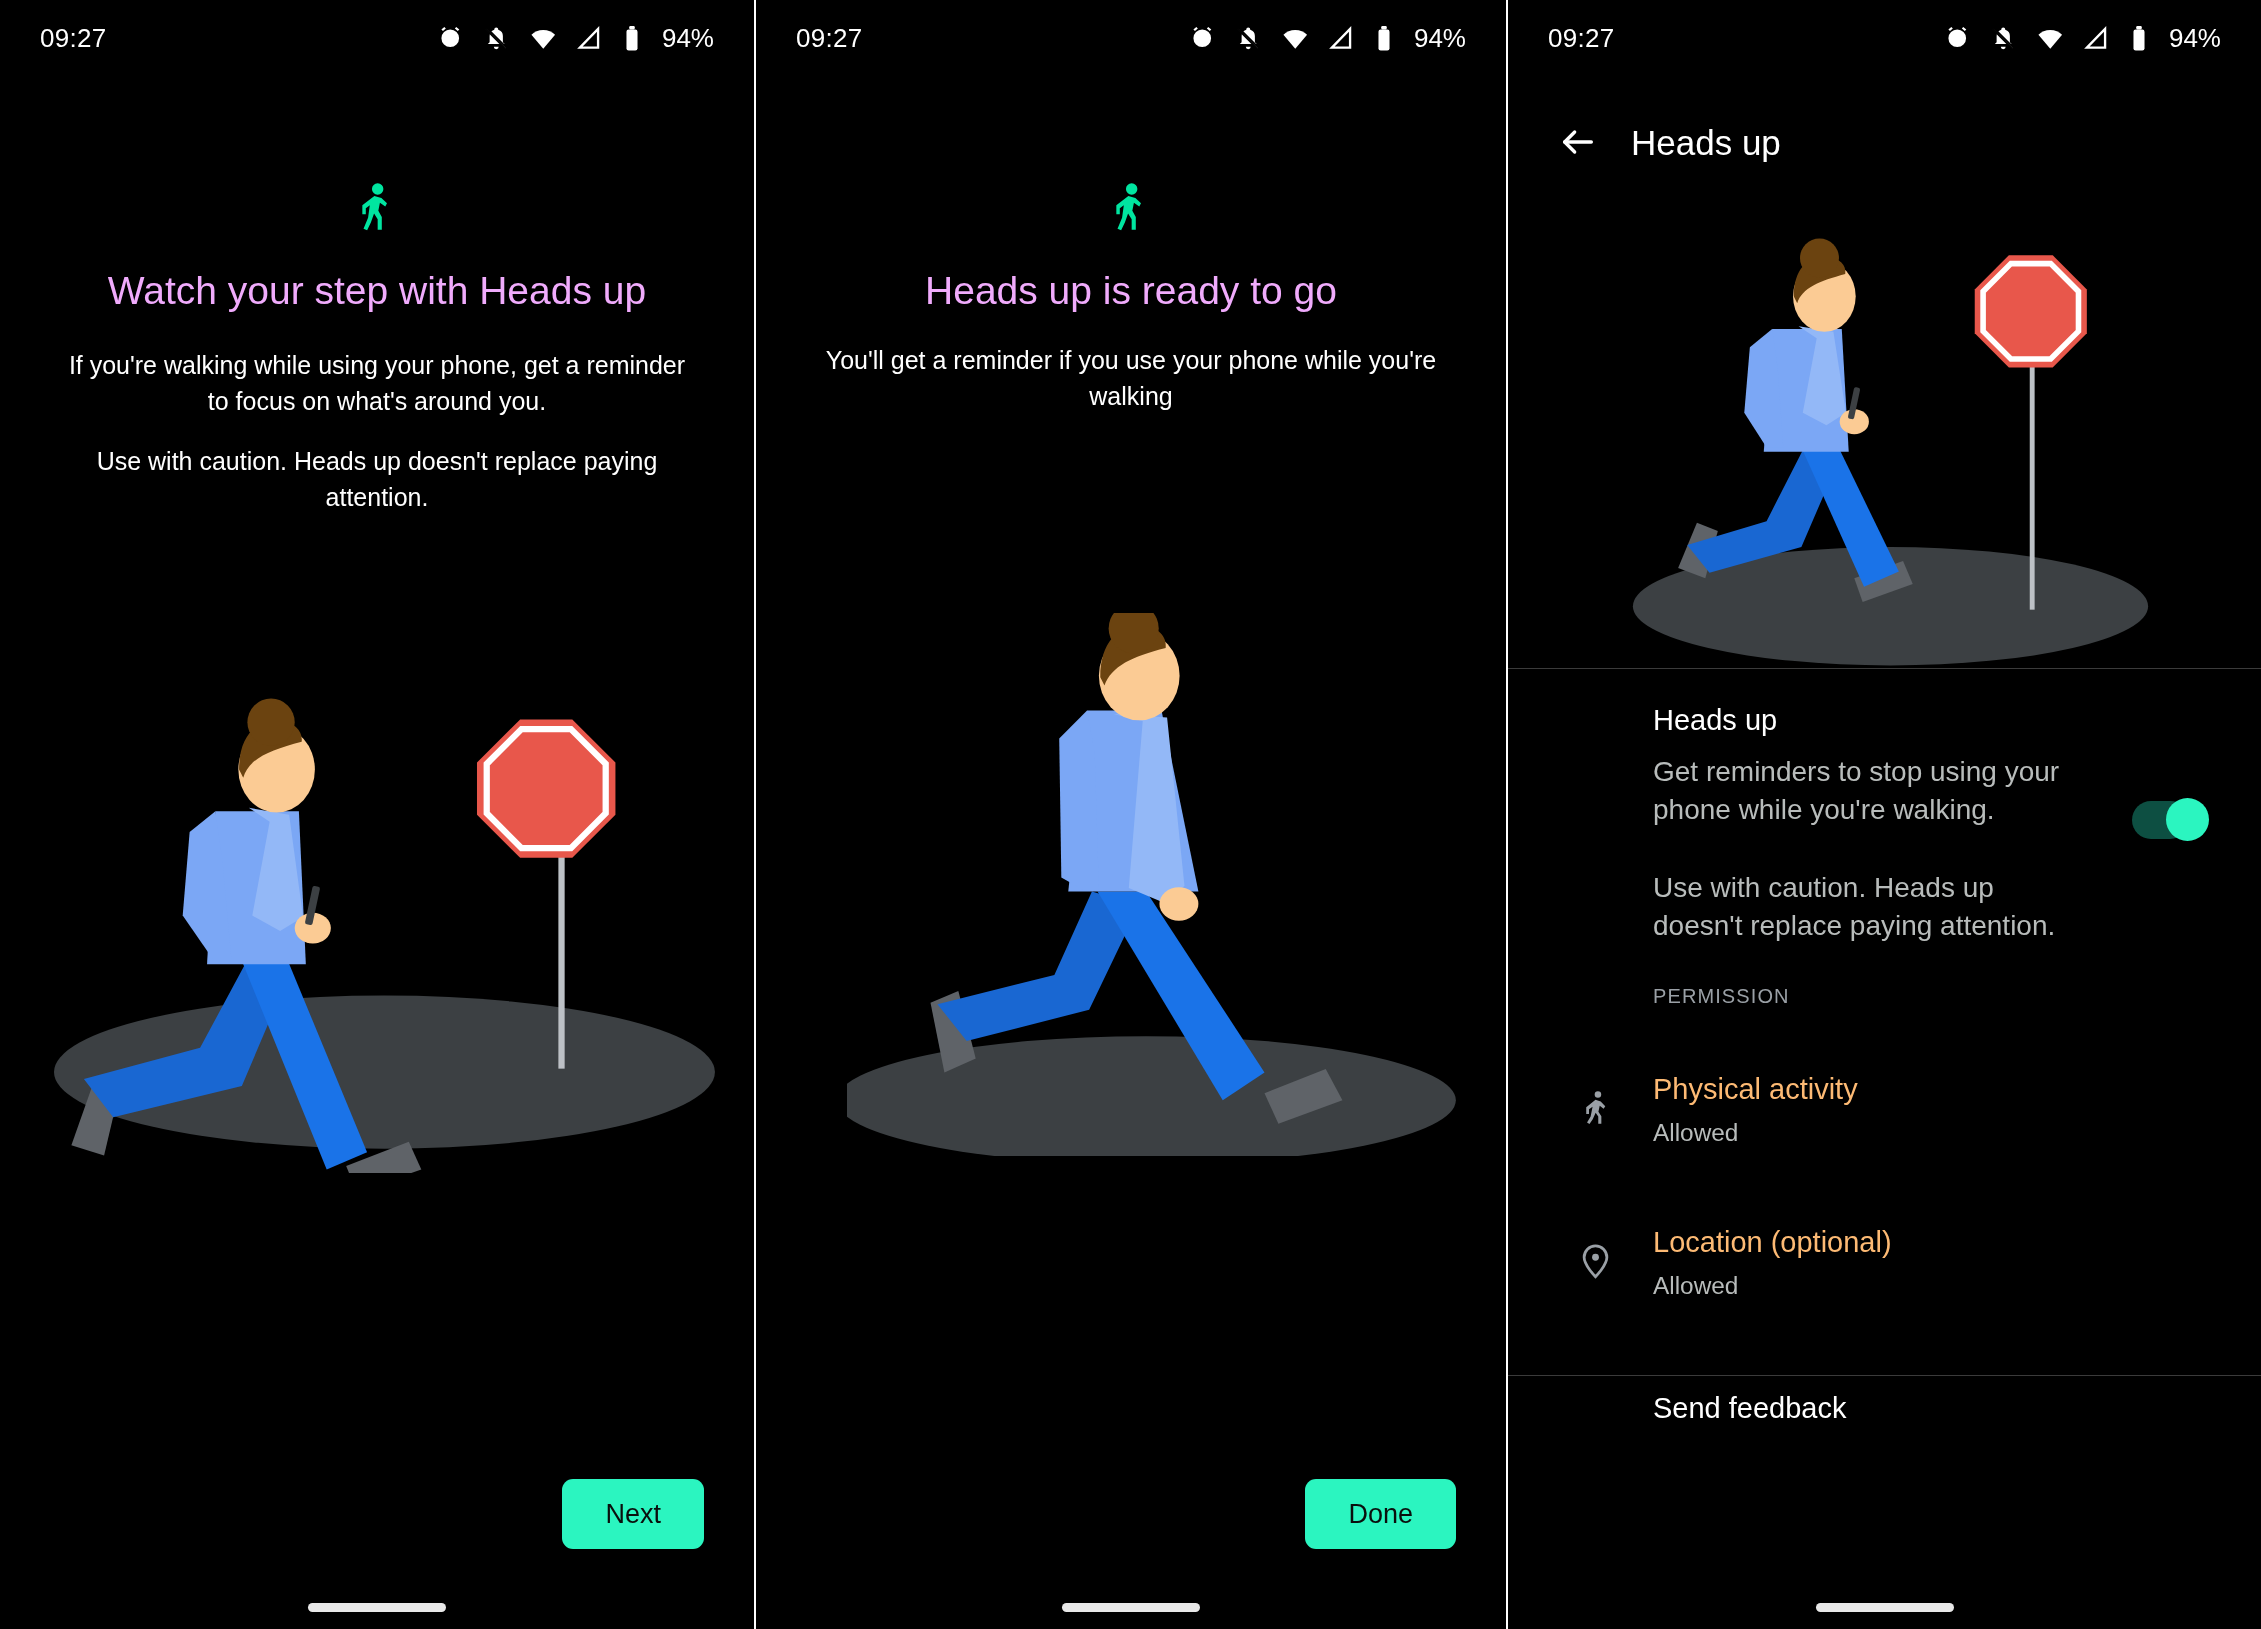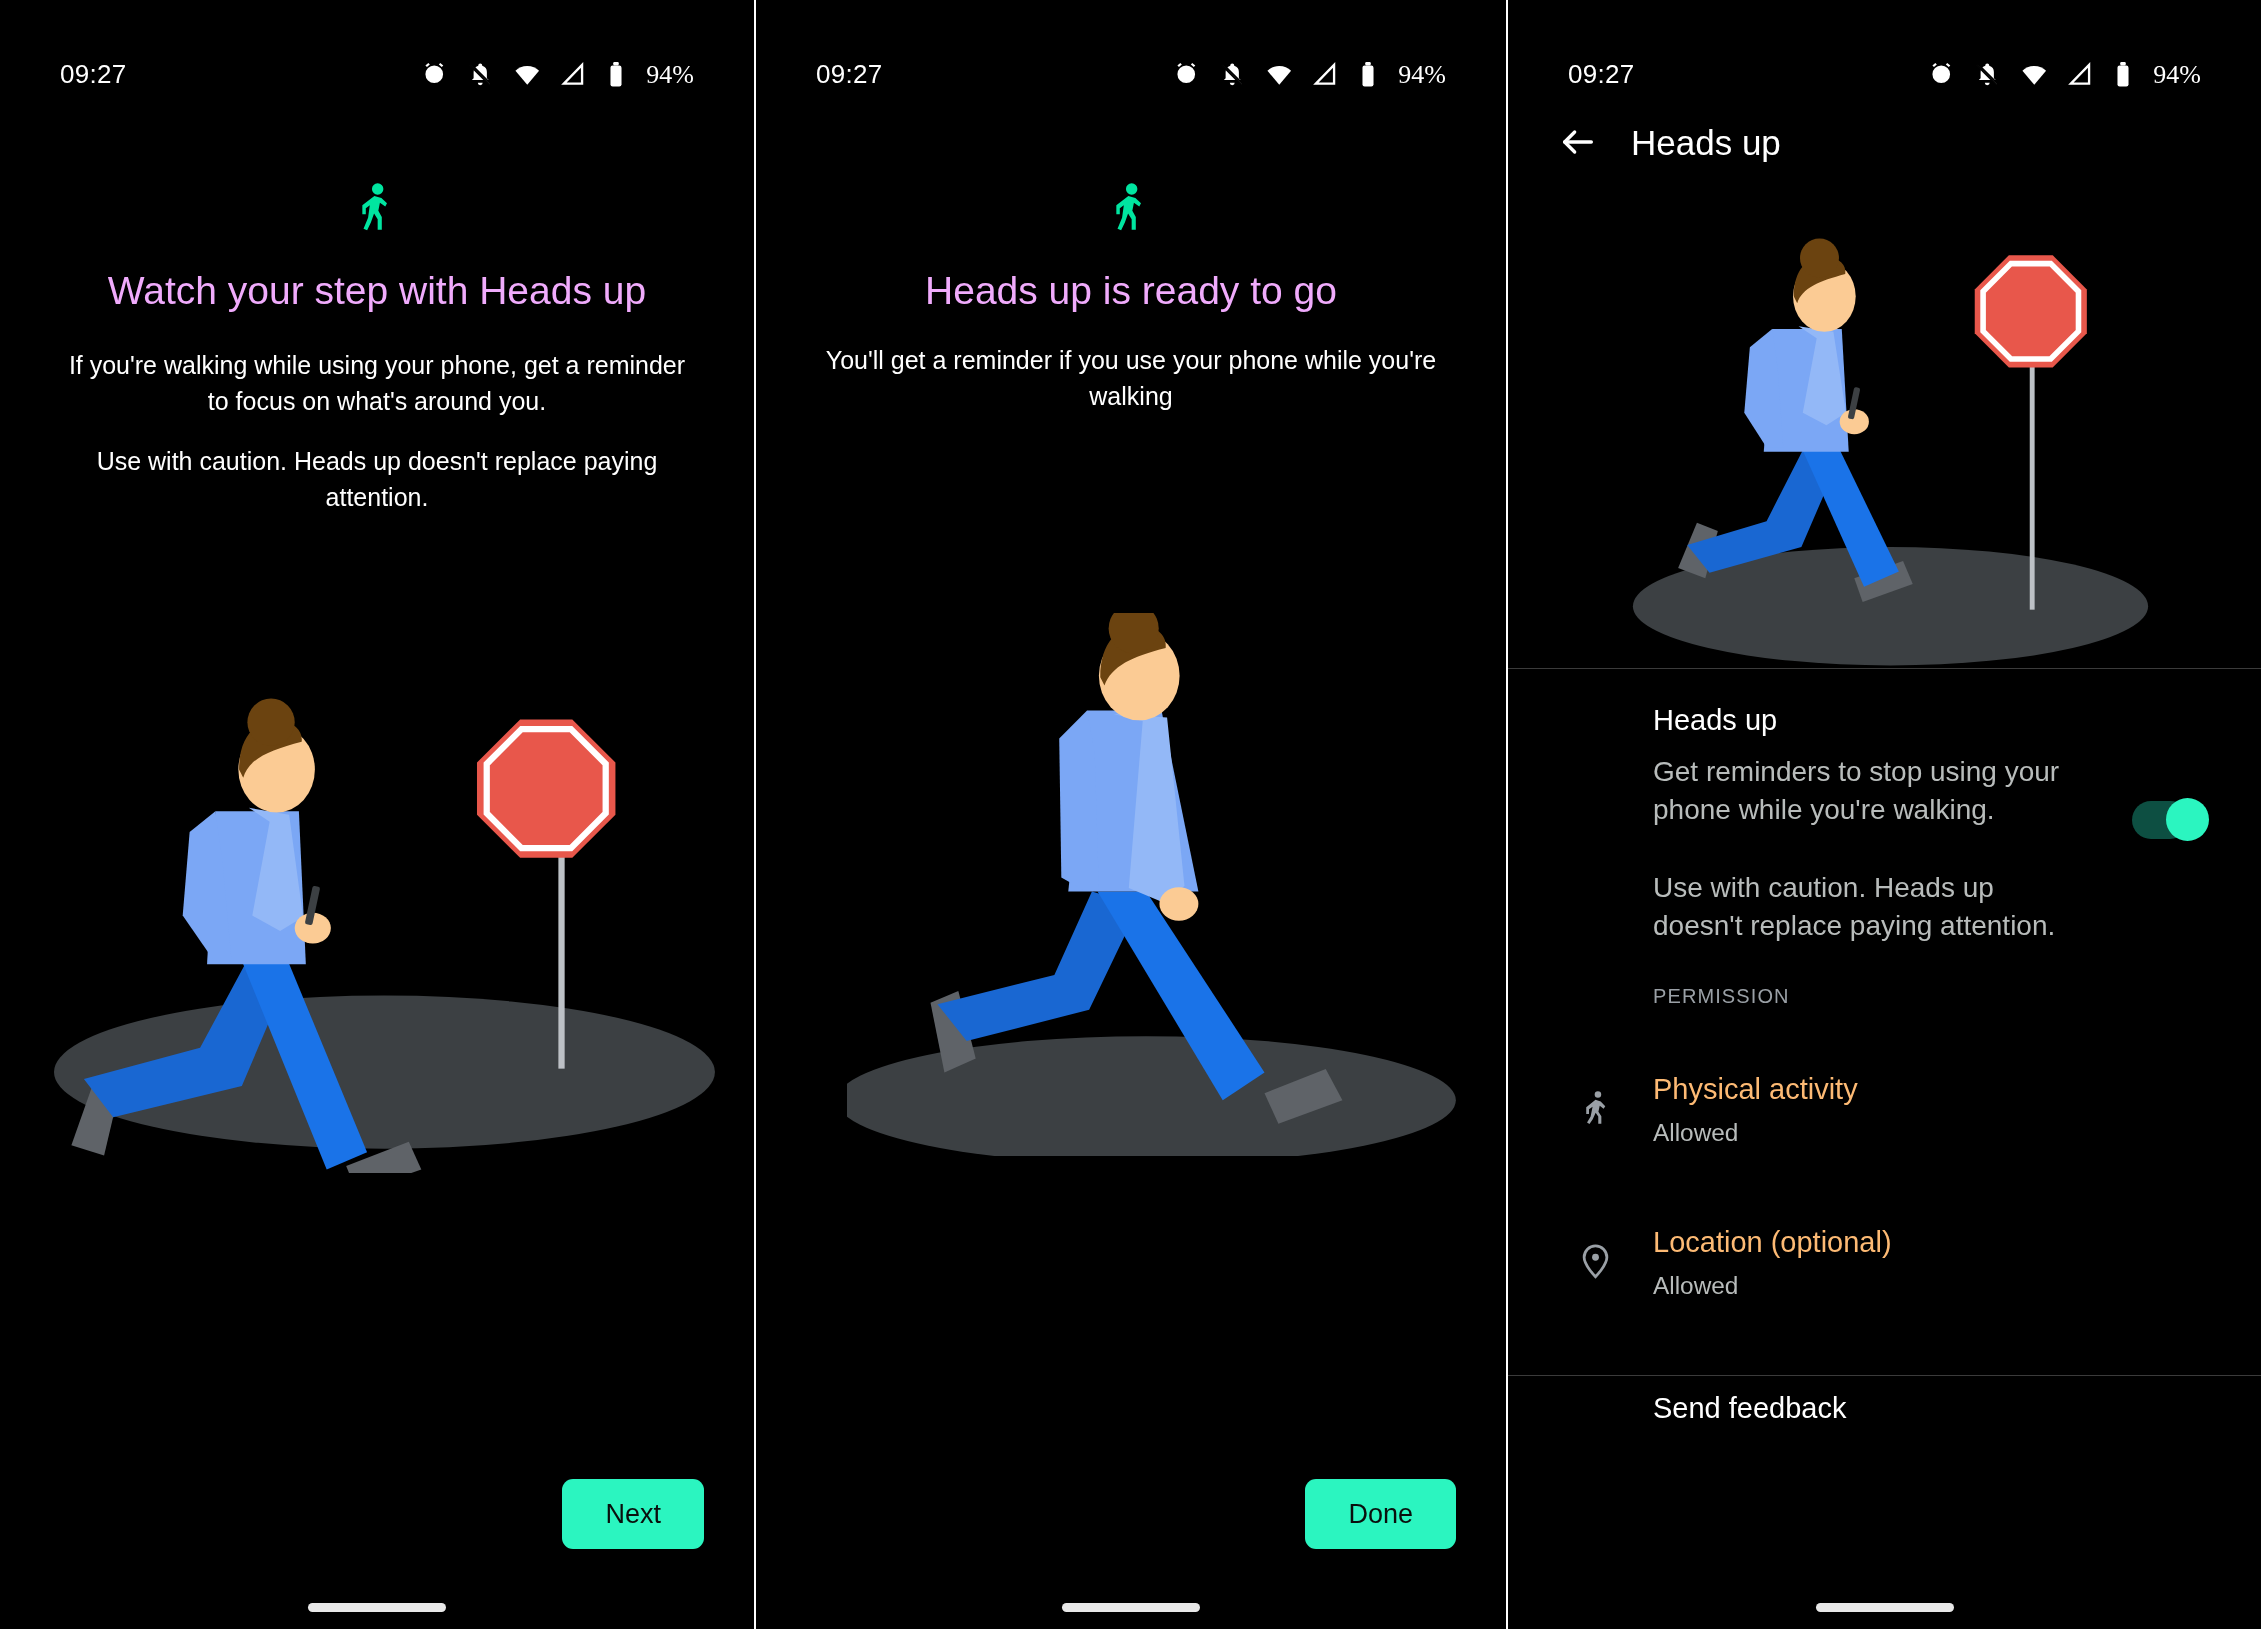--- a/index.html
+++ b/index.html
@@ -12,25 +12,24 @@
   .screens { display:flex; width:2261px; height:1629px; background:#000; }
   .panel { position:relative; height:1629px; background:#000; overflow:hidden; }
   .p1 { width:754px; }
   .p2 { width:754px; border-left:2.1px solid #ffffff; border-right:2.1px solid #ffffff; }
   .p3 { width:753px; }
 
   
   .statusbar {
     position:absolute; top:0; left:0; right:0; height:77px;
     display:flex; align-items:center; justify-content:space-between;
-    padding:0 60px;
-    margin-top:36px;
+    padding:0 40px;
   }
   .clock { color:#fff; font-size:26px; letter-spacing:0.3px; }
-  .sb-icons { display:flex; align-items:center; gap:20px;font-family:Liberation Serif, serif; }
+  .sb-icons { display:flex; align-items:center; gap:20px; }
   .sb-icons svg { display:block; }
   .batt-pct { color:#fff; font-size:26px; margin-left:1.4px; }
 
   
   .walkglyph { position:absolute; top:182px; left:50%; transform:translateX(-50%); }
   .ob-title {
     position:absolute; top:268px; left:0; right:0;
     text-align:center; color:#f0abfc; font-size:39px; font-weight:400;
     padding:0 32px; line-height:1.16;
   }

